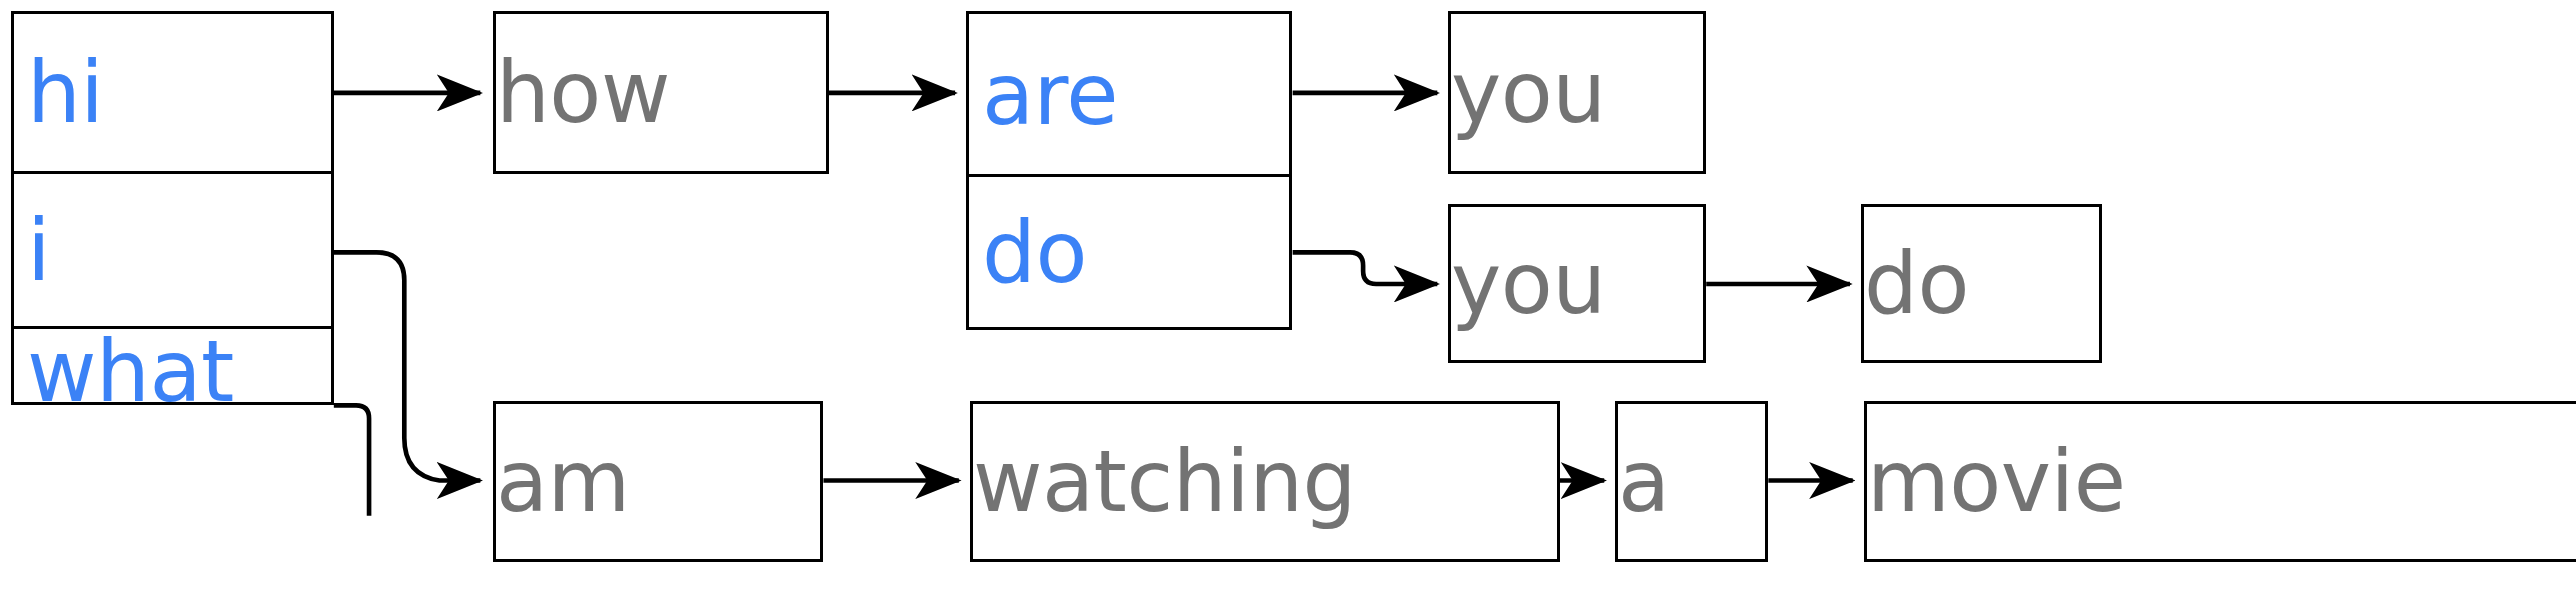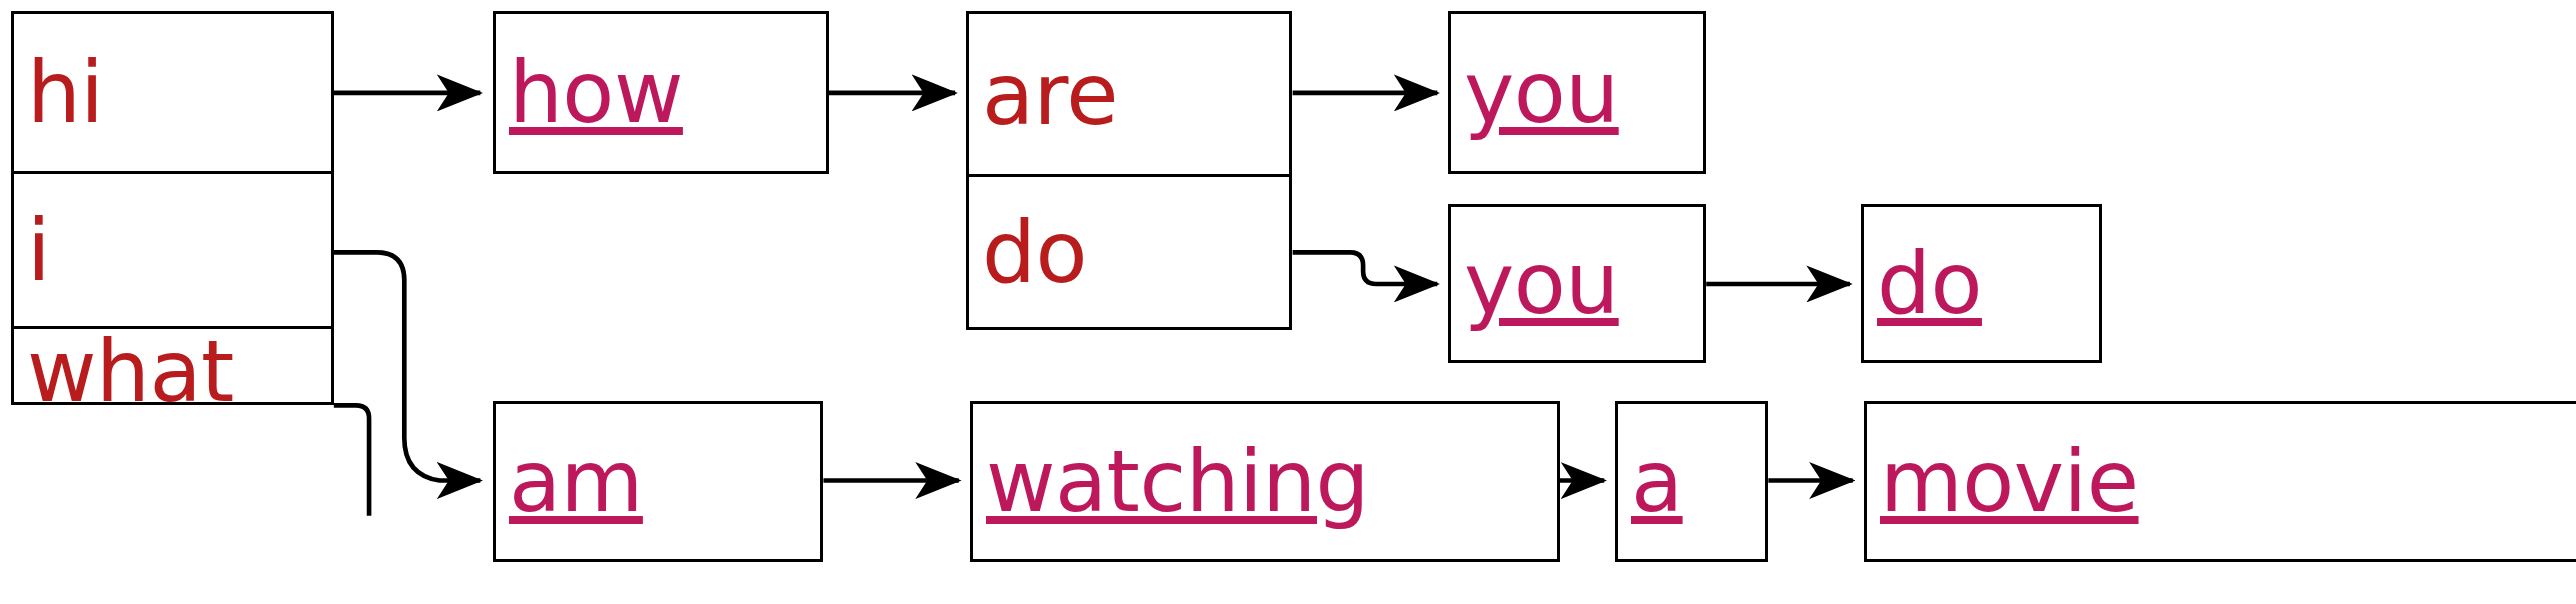--- a/index.html
+++ b/index.html
@@ -18,47 +18,45 @@
     overflow: hidden;
   }
   .node {
     position: absolute;
     box-sizing: border-box;
     border: 3.7px solid #000000;
     background: #ffffff;
     display: flex;
     align-items: center;
     justify-content: flex-start;
-    padding-left: 13px;
     font-size: 85px;
     line-height: 1;
-    color: #be185d;
+    color: #737373;
     white-space: nowrap;
     letter-spacing: -0.5px;
-    text-decoration: underline;
   }
   
   .stack {
     position: absolute;
     box-sizing: border-box;
     border: 3.7px solid #000000;
     background: #ffffff;
     display: flex;
     flex-direction: column;
   }
   .stack .cell {
     box-sizing: border-box;
     flex: 1 1 auto;
     display: flex;
     align-items: center;
     justify-content: flex-start;
     padding-left: 13px;
     font-size: 85px;
     line-height: 1;
-    color: #b91c1c;
+    color: #3b82f6;
     white-space: nowrap;
     letter-spacing: -0.5px;
     border-bottom: 3.7px solid #000000;
   }
   .stack .cell:last-child {
     border-bottom: none;
   }
   svg.edges {
     position: absolute;
     left: 0;

